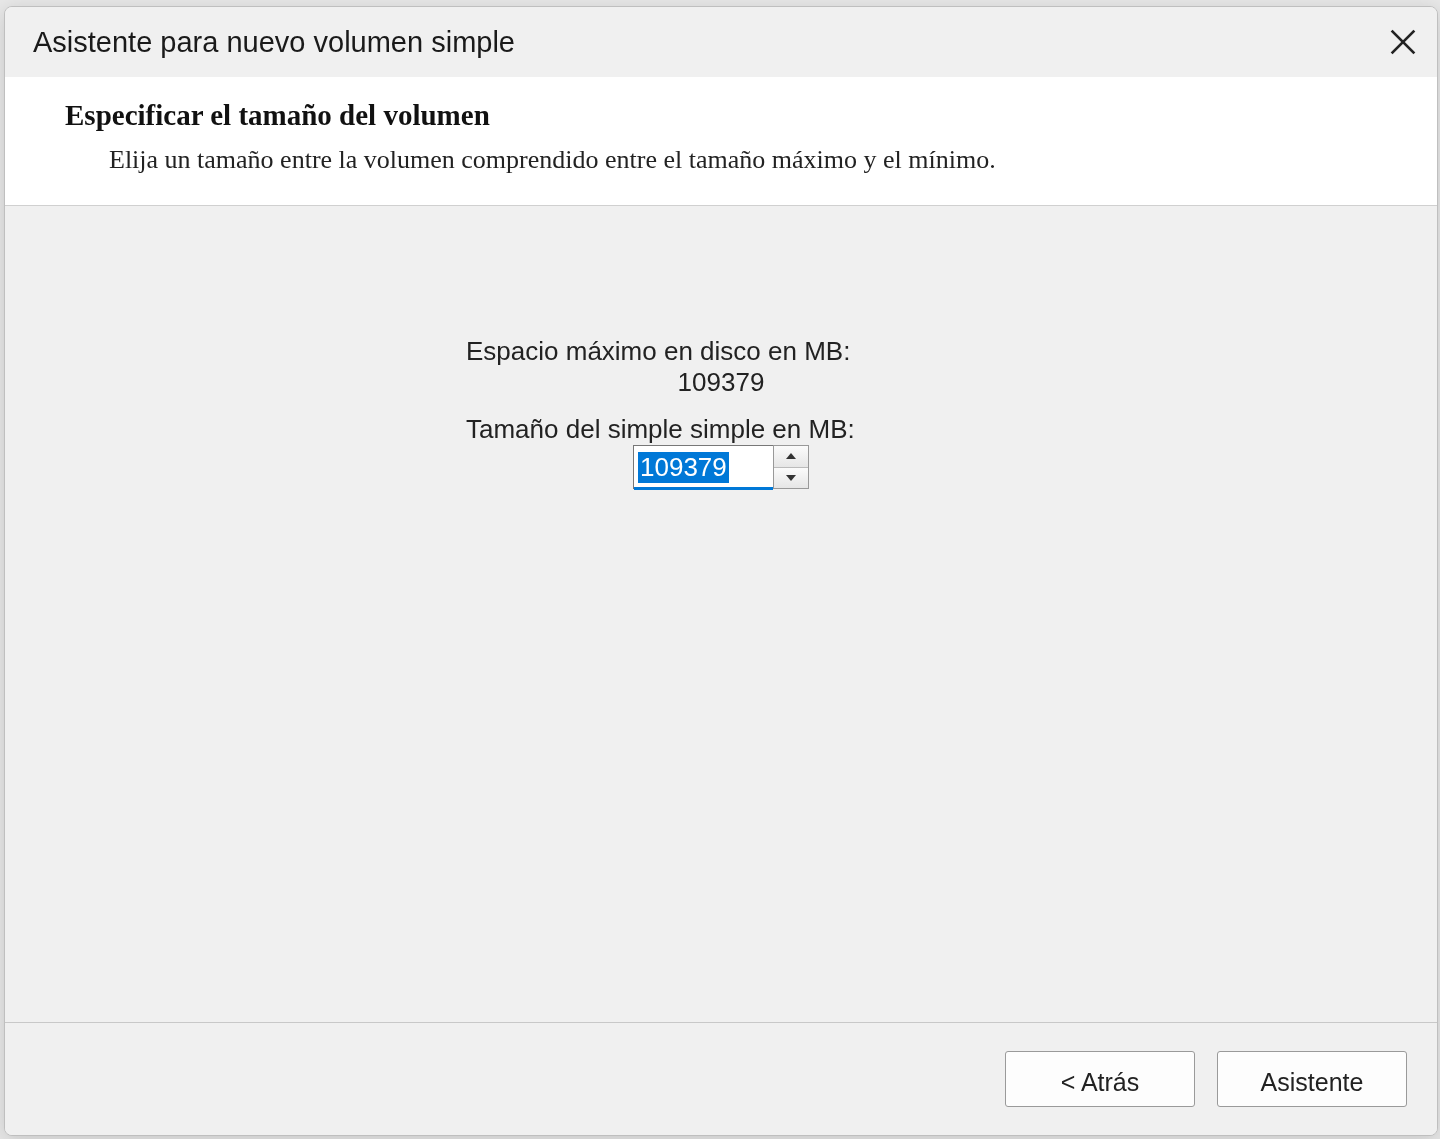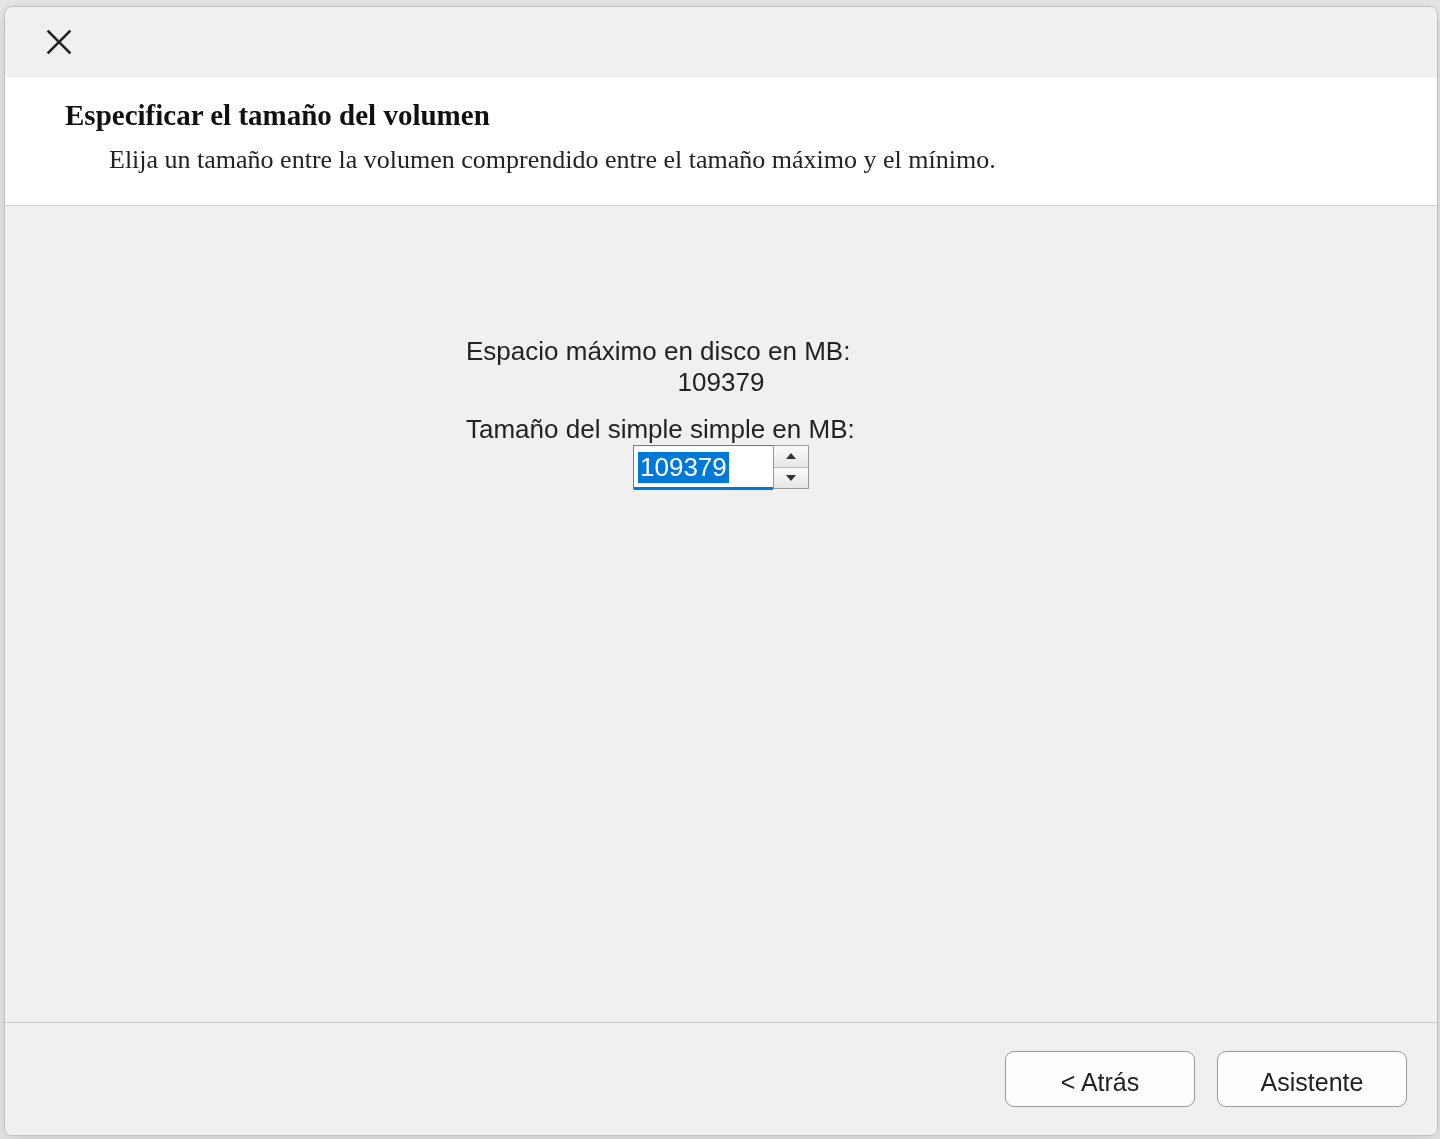--- a/index.html
+++ b/index.html
@@ -154,34 +154,35 @@
   }
   .btn {
     min-width: 190px;
     height: 56px;
     border: 1px solid #9a9a9a;
     background: #fdfdfd;
     font-size: 25px;
     color: #222;
     cursor: pointer;
     font-family: inherit;
-    border-radius: 9px;
+    border-radius: 3px;
     padding: 16px 22px;
   }
   .btn.primary {
     border: 2px solid #0078d7;
     background: #e5f1fb;
   }
 </style>
 </head>
 <body>
 
 <div class="window">
 
   <div class="titlebar">
+    <span>Asistente para nuevo volumen simple</span>
     <div class="close-btn">
       <svg viewBox="0 0 16 16">
           <line x1="1" y1="1" x2="15" y2="15" stroke="#222" stroke-width="1.6"></line>
           <line x1="15" y1="1" x2="1" y2="15" stroke="#222" stroke-width="1.6"></line>
         </svg>
     </div>
   </div>
 
   <div class="header-panel">
     <div class="header-title">Especificar el tamaño del volumen</div>

